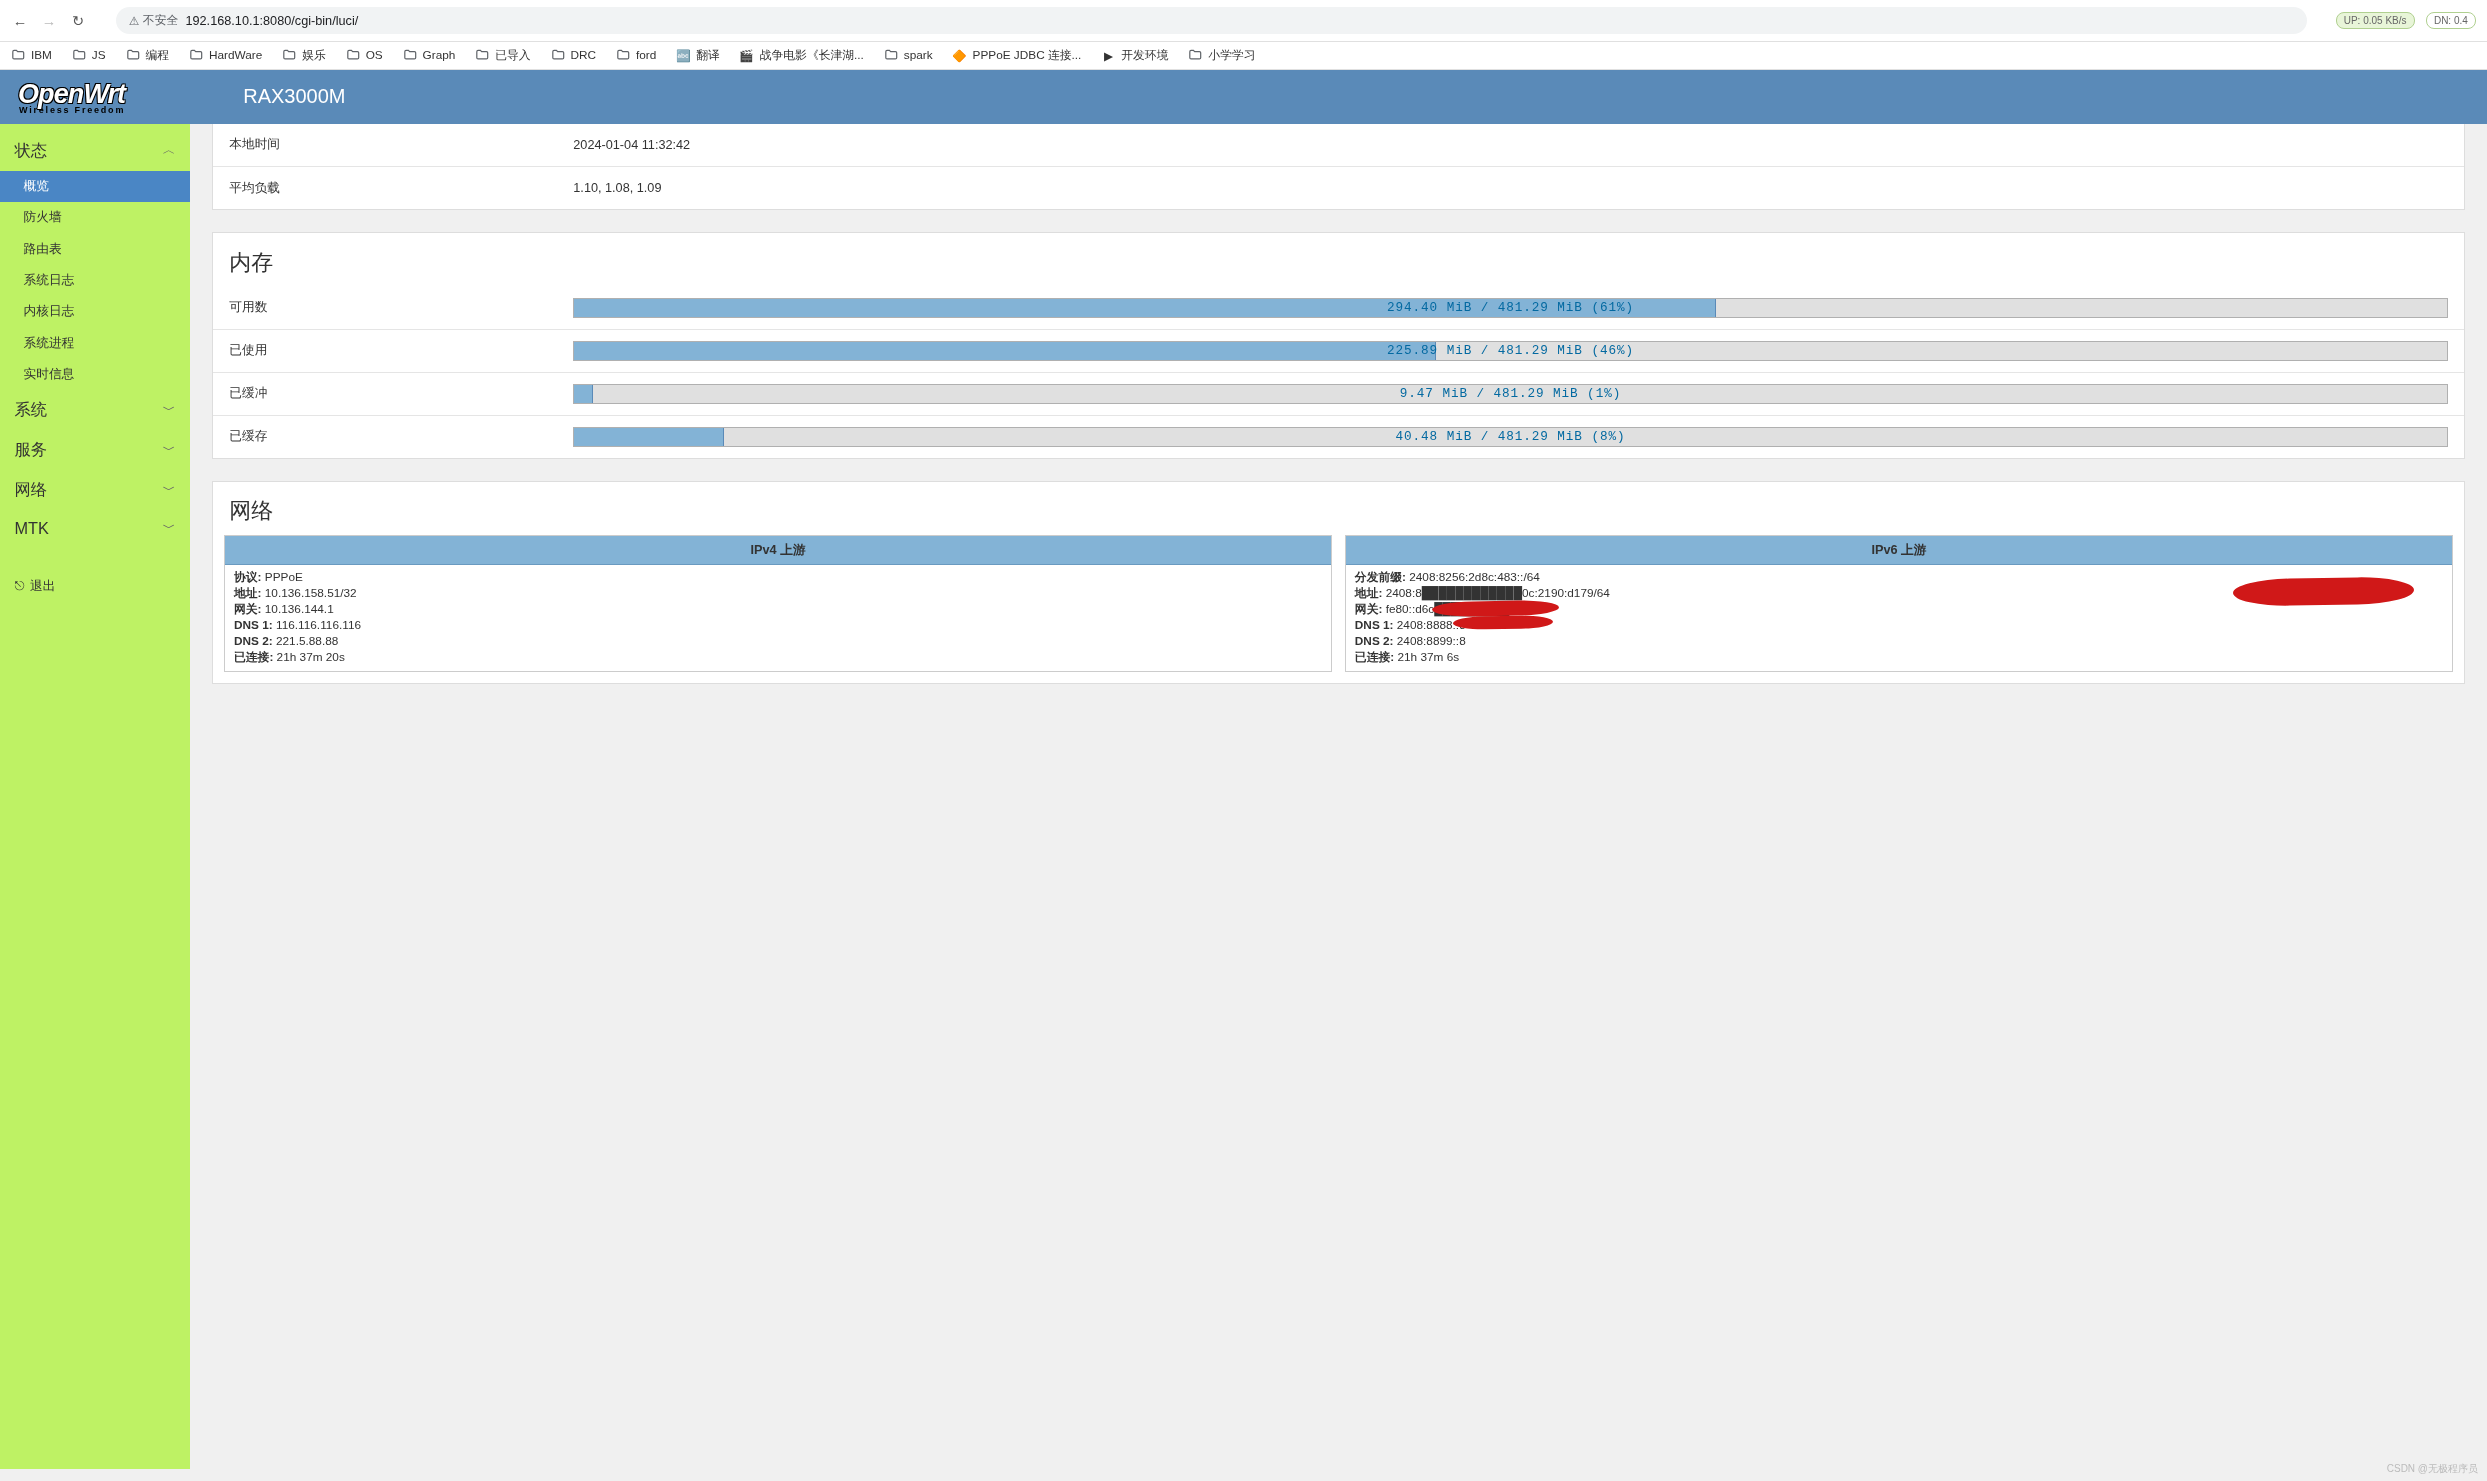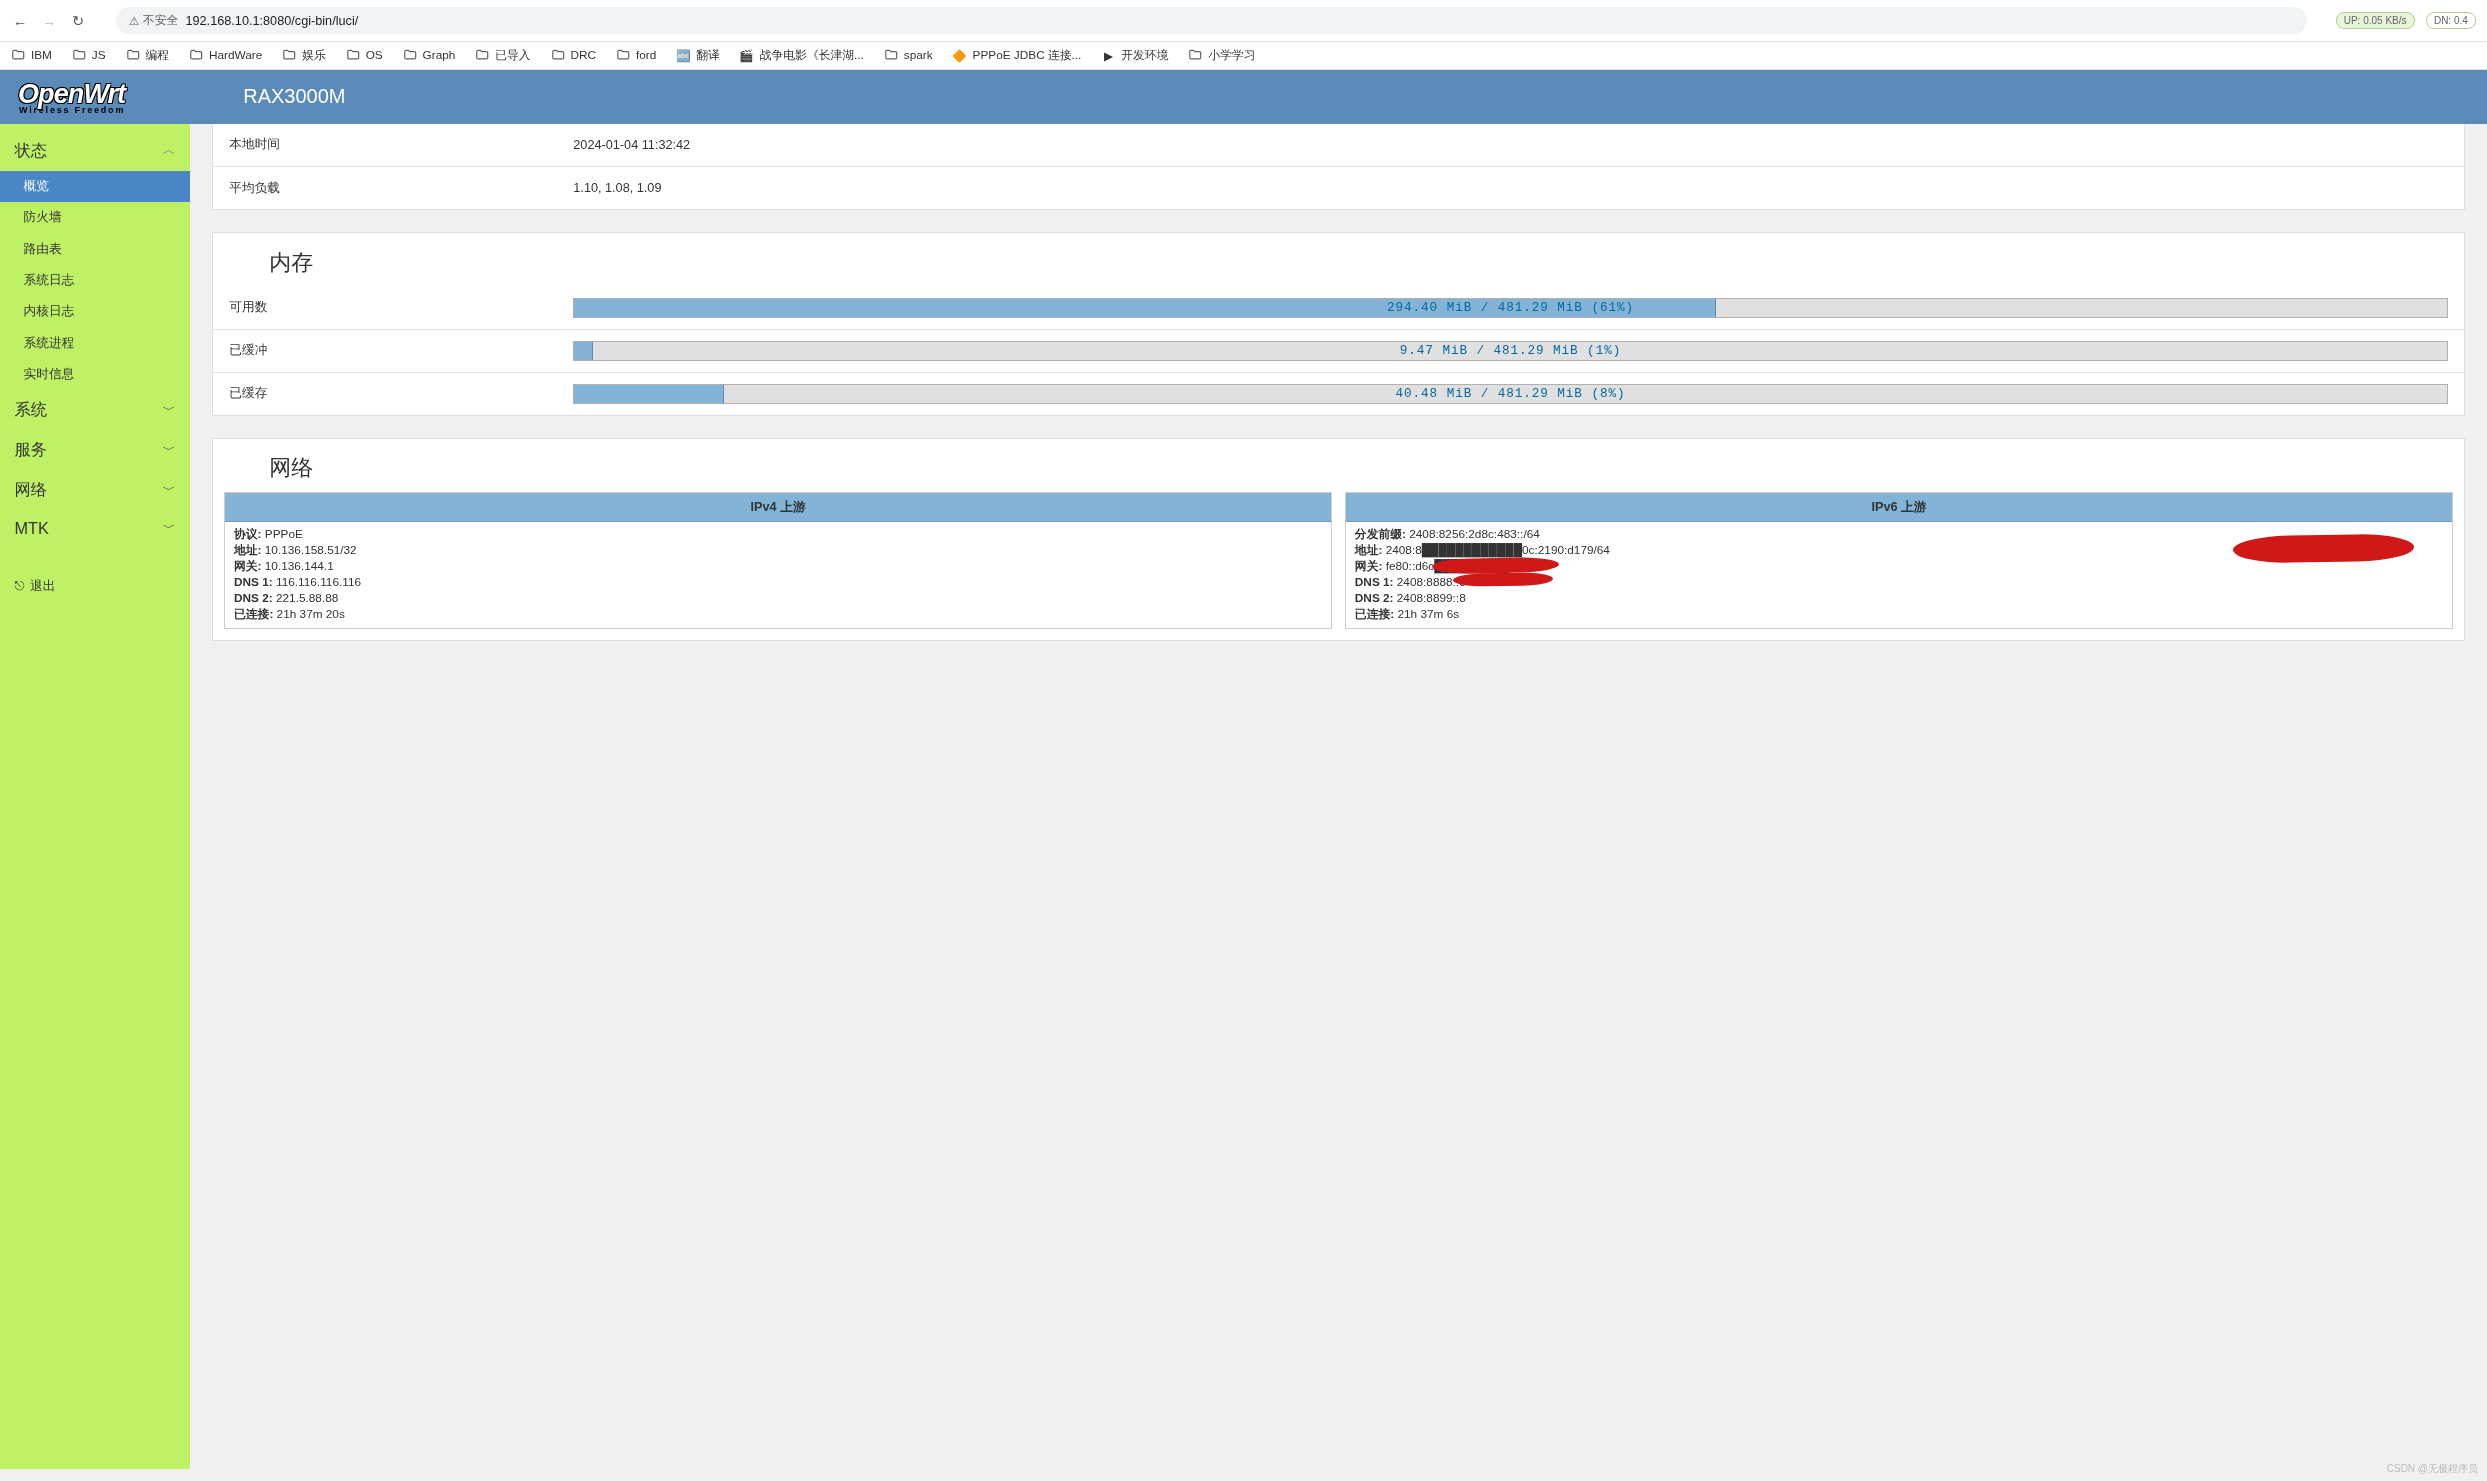--- a/index.html
+++ b/index.html
@@ -34,21 +34,21 @@
 .nav-head .chevron { font-size: 12.7px; color: #666; }
 .nav-items { }
 .nav-item { padding: 7.2px 23.5px; font-size: 12.7px; color: #333; cursor: pointer; }
 .nav-item.active { background: #4a86c5; color: #fff; }
 .logout { display: flex; align-items: center; gap: 5.4px; padding: 12.7px 14.5px; color: #333; cursor: pointer; margin-top: 18px; }
 
 .content { flex: 1; padding: 0 22px 22px 22px; background: #f0f0f0; }
 
 
 .panel { background: #fff; border: 0.9px solid #ddd; margin-bottom: 22px; }
-.panel h2 { font-size: 22px; font-weight: 400; padding: 14.5px 16.3px 9px 16.3px; margin-left: 40px; }
+.panel h2 { font-size: 22px; font-weight: 400; padding: 14.5px 16.3px 9px 16.3px; }
 .info-row { display: flex; padding: 12.7px 16.3px; border-bottom: 0.9px solid #e5e5e5; align-items: center; }
 .info-row:last-child { border-bottom: none; }
 .info-label { width: 344px; font-size: 12.7px; }
 .info-value { flex: 1; font-size: 12.7px; }
 
 .bar-row { display: flex; padding: 11px 16.3px; border-bottom: 0.9px solid #e5e5e5; align-items: center; }
 .bar-row:last-child { border-bottom: none; }
 .bar-label { width: 344px; font-size: 12.7px; }
 .bar-wrap { flex: 1; height: 20px; background: #e0e0e0; border: 0.9px solid #b0b0b0; position: relative; }
 .bar-fill { height: 100%; background: #83b3d6; border-right: 0.9px solid #5a8ab8; }
@@ -243,20 +243,27 @@
       </div>
 
     <div class="panel">
       <h2>内存</h2>
       <div id="memrows">
           <div class="bar-row">
             <div class="bar-label">可用数</div>
             <div class="bar-wrap">
               <div class="bar-fill" style="width:61%"></div>
               <div class="bar-text">294.40 MiB / 481.29 MiB (61%)</div>
+            </div>
+          </div>
+          <div class="bar-row">
+            <div class="bar-label">已使用</div>
+            <div class="bar-wrap">
+              <div class="bar-fill" style="width:46%"></div>
+              <div class="bar-text">225.89 MiB / 481.29 MiB (46%)</div>
             </div>
           </div>
           <div class="bar-row">
             <div class="bar-label">已缓冲</div>
             <div class="bar-wrap">
               <div class="bar-fill" style="width:1%"></div>
               <div class="bar-text">9.47 MiB / 481.29 MiB (1%)</div>
             </div>
           </div>
           <div class="bar-row">

